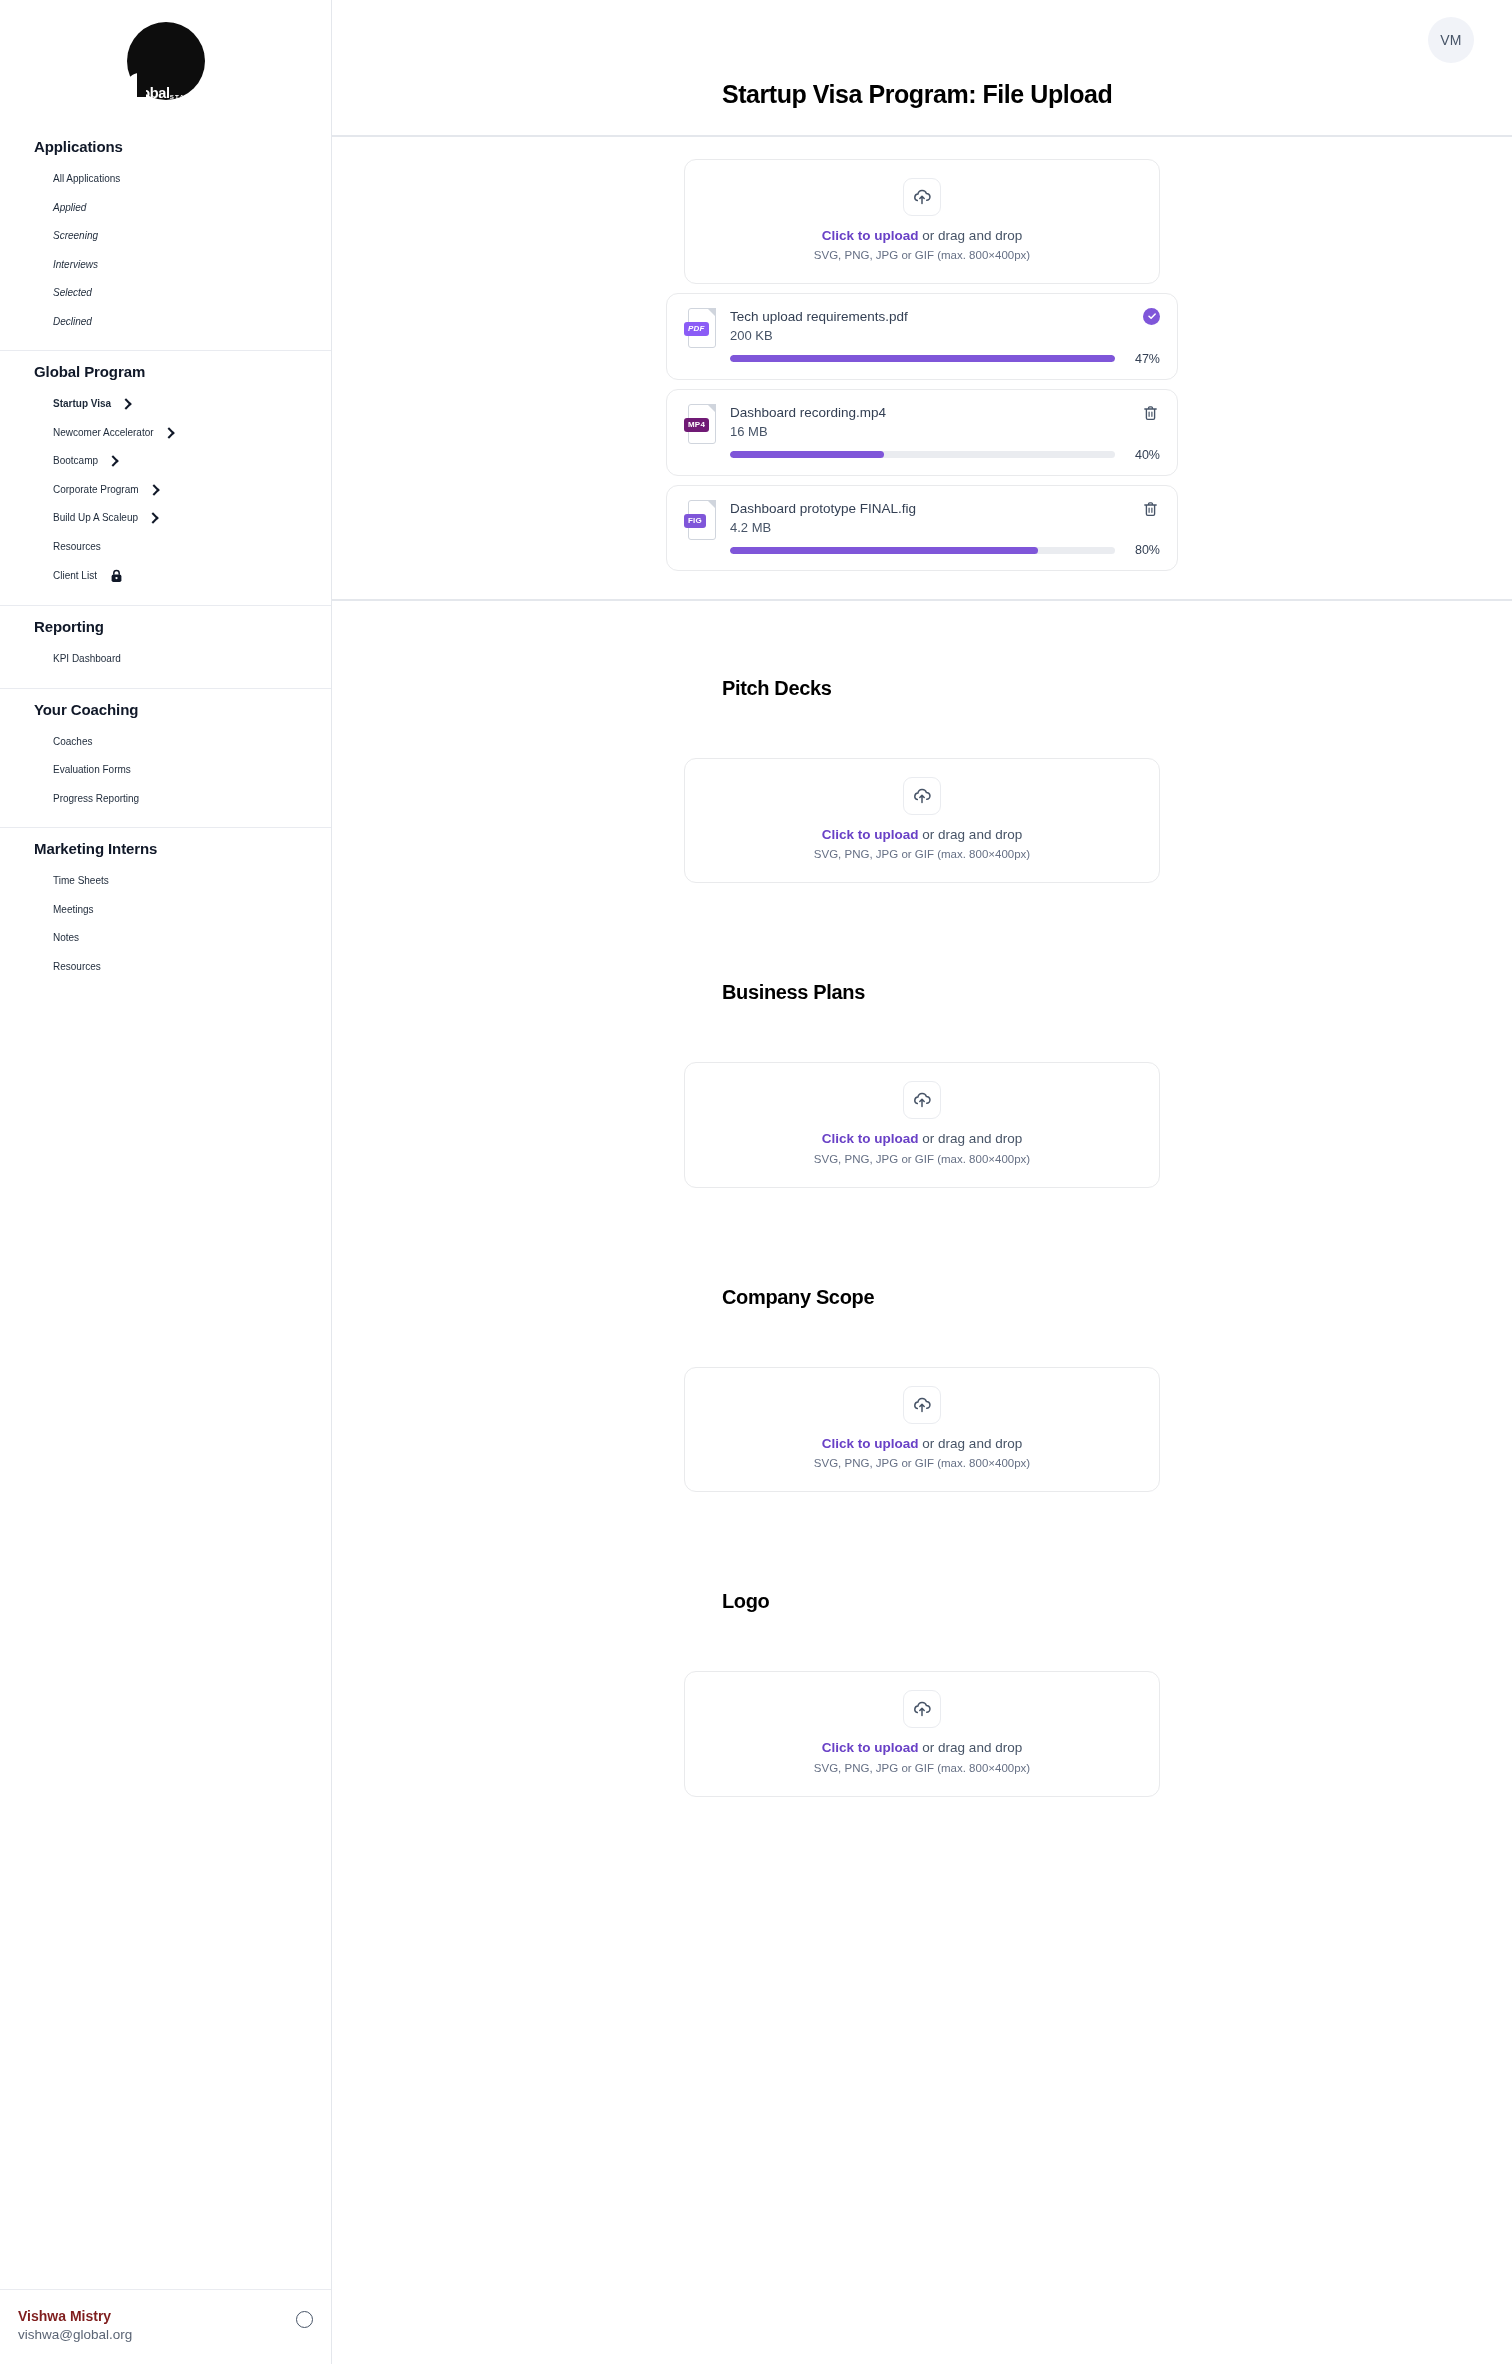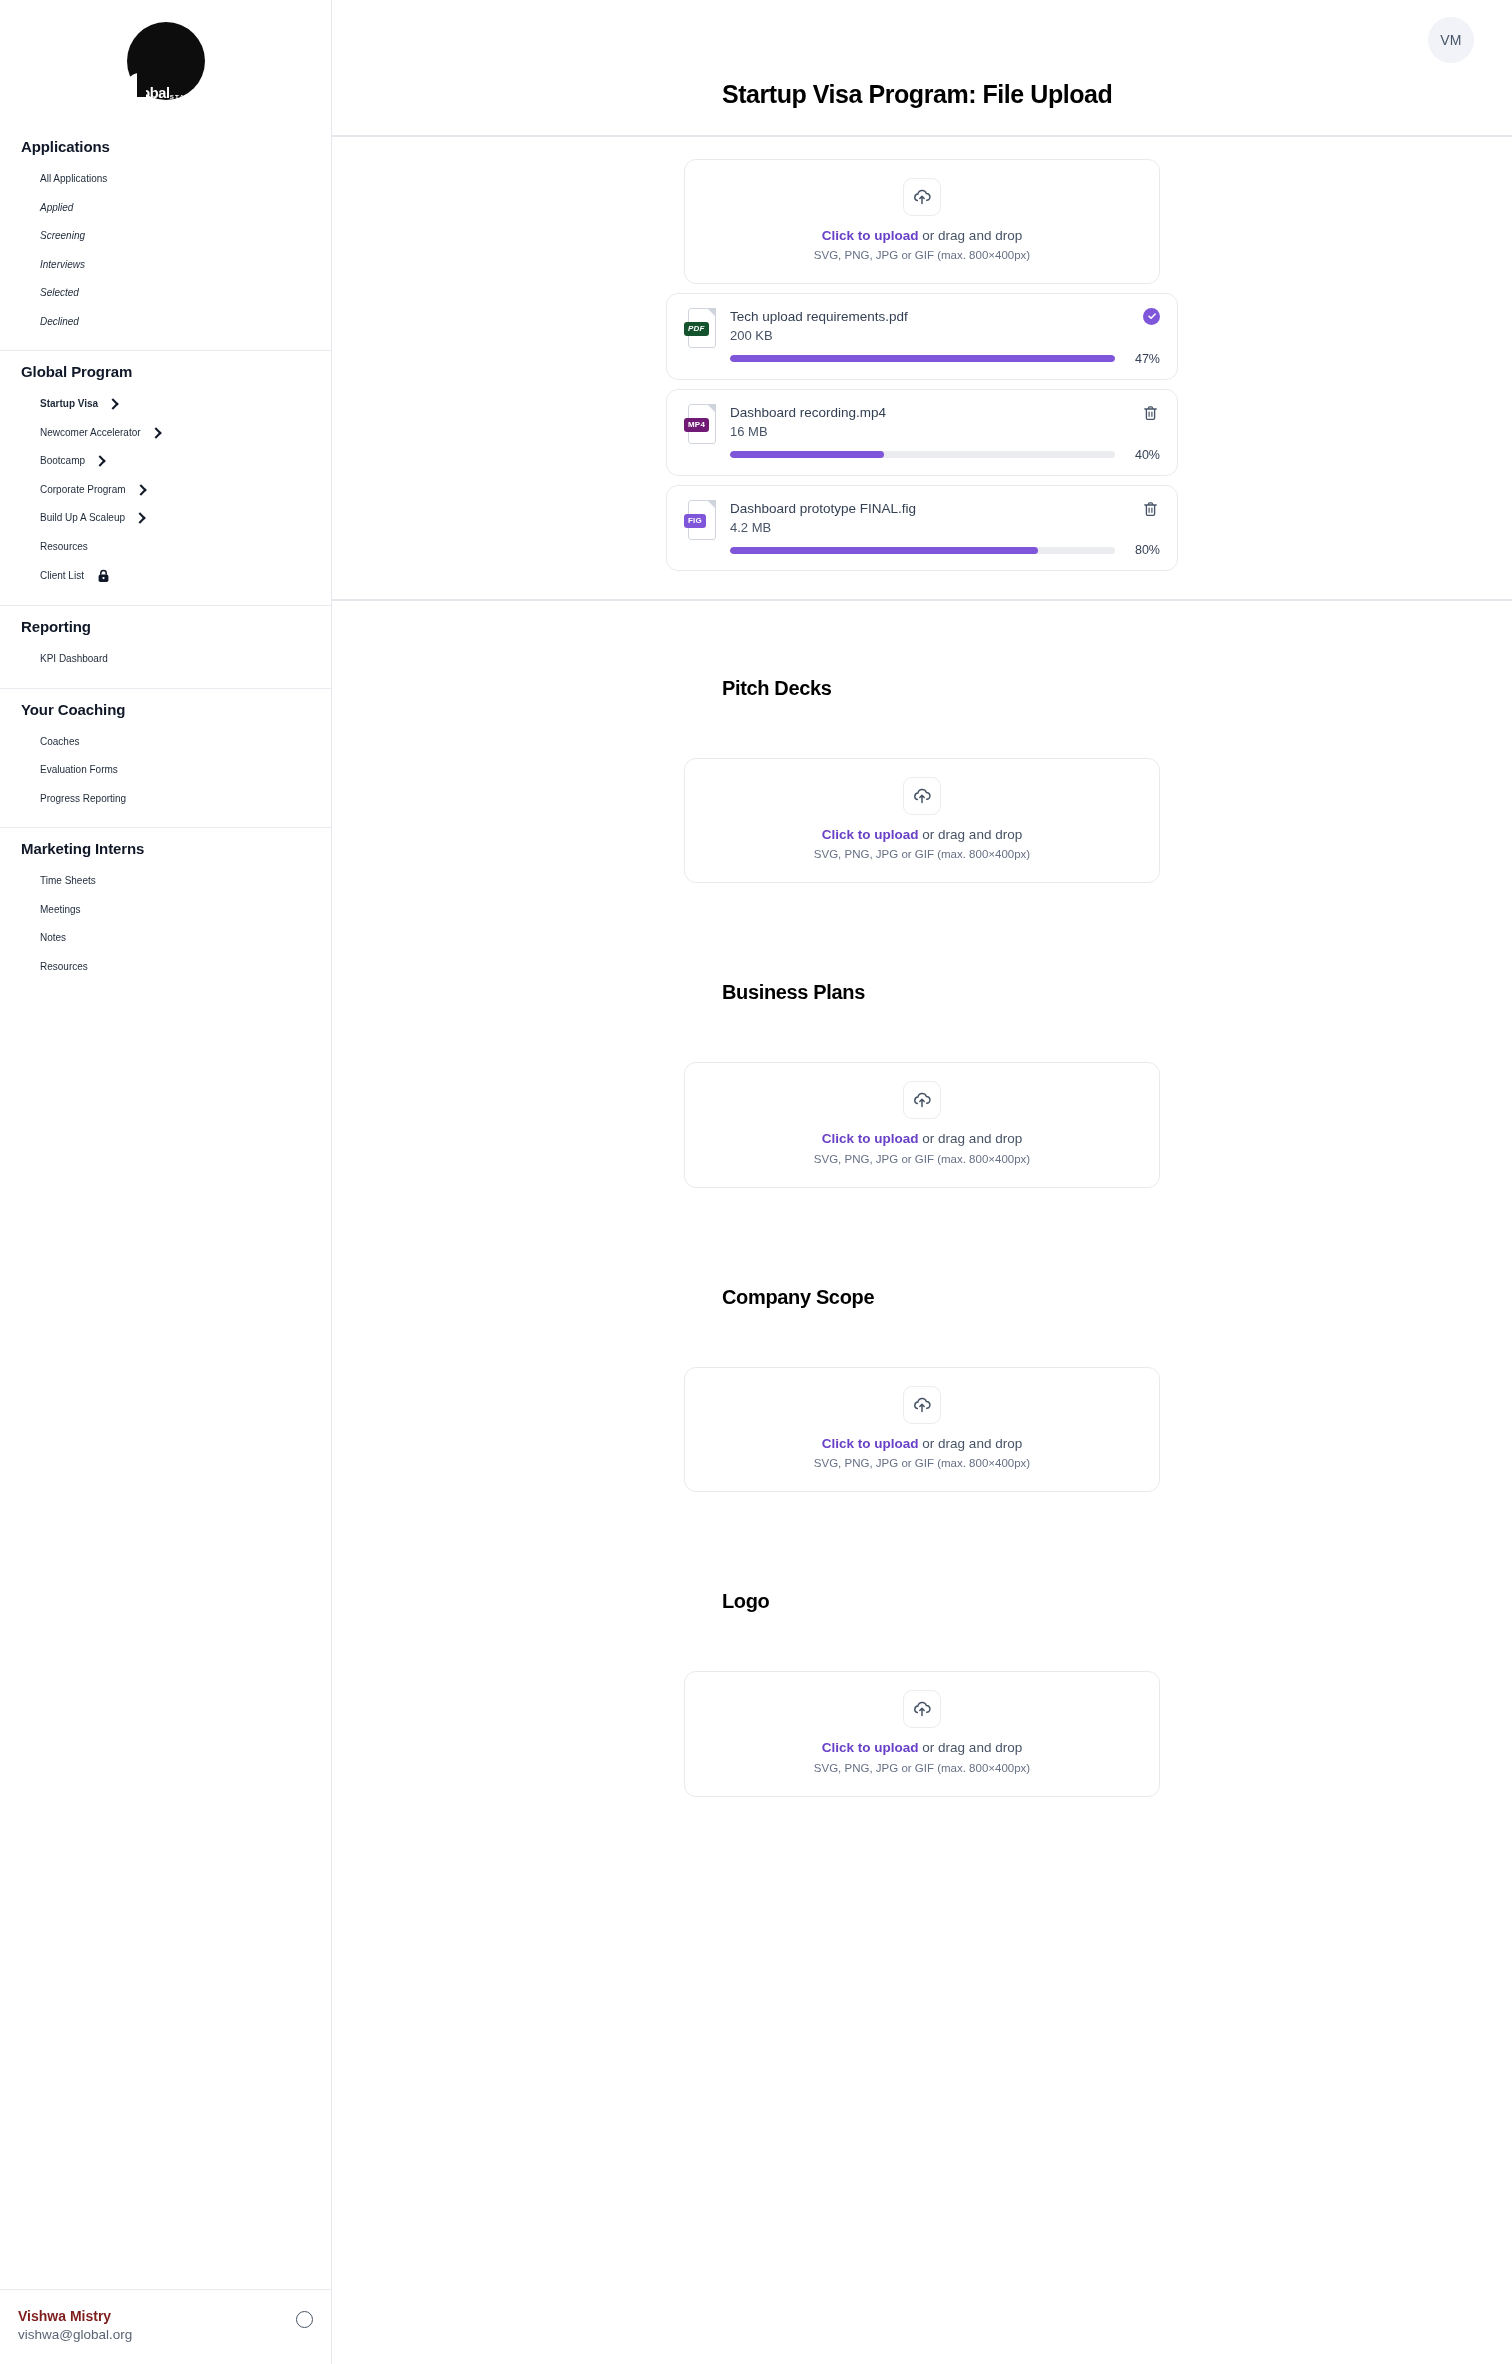--- a/index.html
+++ b/index.html
@@ -63,21 +63,21 @@
   }
   .logo-word {
     color: #fff; font-size: 14.5px; font-weight: bold;
     letter-spacing: -0.3px; line-height: 1; margin-top: 3px;
   }
   .logo-sub {
     color: #fff; font-size: 6.2px; font-weight: bold;
     letter-spacing: 1.1px; line-height: 1; margin-top: 2.5px;
   }
 
-  .nav-group { padding: 0 0 14px 3px; }
+  .nav-group { padding: 0 0 14px 16px; }
   .nav-group.bordered { border-bottom: 1.5px solid #e9ebf0; }
   .group-title {
     font-size: 15px; font-weight: bold; color: #101828;
     padding: 12px 0 10px 18px; letter-spacing: -0.1px;
   }
   .nav-item {
     display: flex; align-items: center; gap: 8px;
     font-size: 10px; color: #1d2939;
     padding: 8px 0 8px 37px;
     cursor: pointer; line-height: 1.25;
@@ -163,21 +163,21 @@
     position: absolute; right: 2px; top: 0;
     width: 0; height: 0;
     border-left: 9px solid transparent;
     border-top: 9px solid #d0d5dd;
   }
   .fileicon .badge {
     position: absolute; left: 0; top: 14px;
     font-size: 8px; font-weight: bold; color: #fff;
     padding: 2.5px 4px; border-radius: 3px; letter-spacing: 0.2px;
   }
-  .badge.pdf { background: #14532d; font-style: italic; }
+  .badge.pdf { background: #8b5cf6; font-style: italic; }
   .badge.mp4 { background: #701a75; }
   .badge.fig { background: #7f56d9; }
 
   .fbody { flex: 1 1 auto; min-width: 0; }
   .ftop { display: flex; align-items: flex-start; justify-content: space-between; }
   .fname { font-size: 13.5px; color: #344054; line-height: 1.35; }
   .fsize { font-size: 13px; color: #475467; line-height: 1.35; margin-top: 1px; }
   .fact { flex: none; margin-left: 10px; }
   .check {
     width: 17px; height: 17px; border-radius: 50%; background: #7f56d9;

